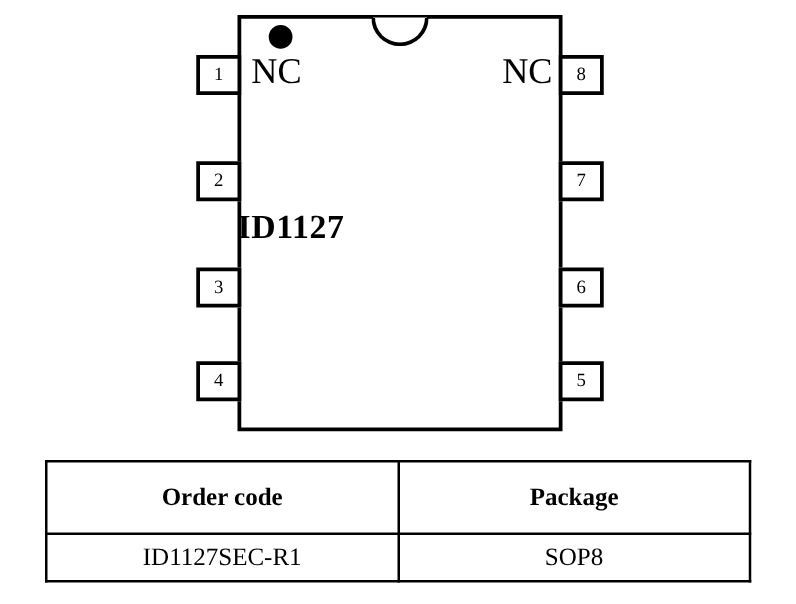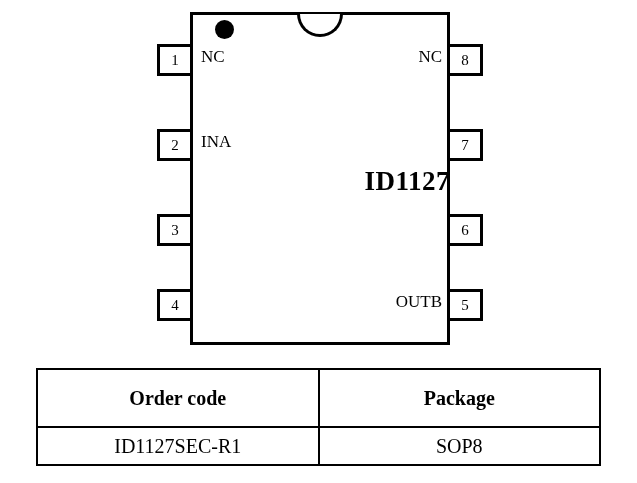--- a/index.html
+++ b/index.html
@@ -53,36 +53,36 @@
   }
   .pin-box.left  { left: 157px; }
   .pin-box.right { left: 447px; }
   .row0 { top: 44px; }
   .row1 { top: 129px; }
   .row2 { top: 214px; }
   .row3 { top: 289px; }
 
   .pin-label {
     position: absolute;
-    font-size: 17px;
+    font-size: 29px;
     line-height: 32px;
     white-space: nowrap;
   }
   .pin-label.left  { left: 201px; text-align: left; }
   .pin-label.right { right: 195px; text-align: right; }
   .lrow0 { top: 41px; }
   .lrow1 { top: 126px; }
   .lrow2 { top: 211px; }
   .lrow3 { top: 286px; }
 
   .chip-title {
     position: absolute;
     left: 190px; top: 166px;
     width: 260px;
-    text-align: right;
+    text-align: left;
     font-size: 27px;
     font-weight: bold;
     letter-spacing: 0.5px;
   }
 
   
   .order-table {
     position: absolute;
     left: 36px; top: 368px;
     width: 565px;
@@ -116,24 +116,22 @@
   <div class="pin-box left row1">2</div>
   <div class="pin-box left row2">3</div>
   <div class="pin-box left row3">4</div>
 
   <div class="pin-box right row0">8</div>
   <div class="pin-box right row1">7</div>
   <div class="pin-box right row2">6</div>
   <div class="pin-box right row3">5</div>
 
   <div class="pin-label left lrow0">NC</div>
-  <div class="pin-label left lrow1">INA</div>
 
   <div class="pin-label right lrow0">NC</div>
-  <div class="pin-label right lrow3">OUTB</div>
 
   <table class="order-table">
     <thead>
       <tr>
         <th>Order code</th>
         <th>Package</th>
       </tr>
     </thead>
     <tbody>
       <tr>

